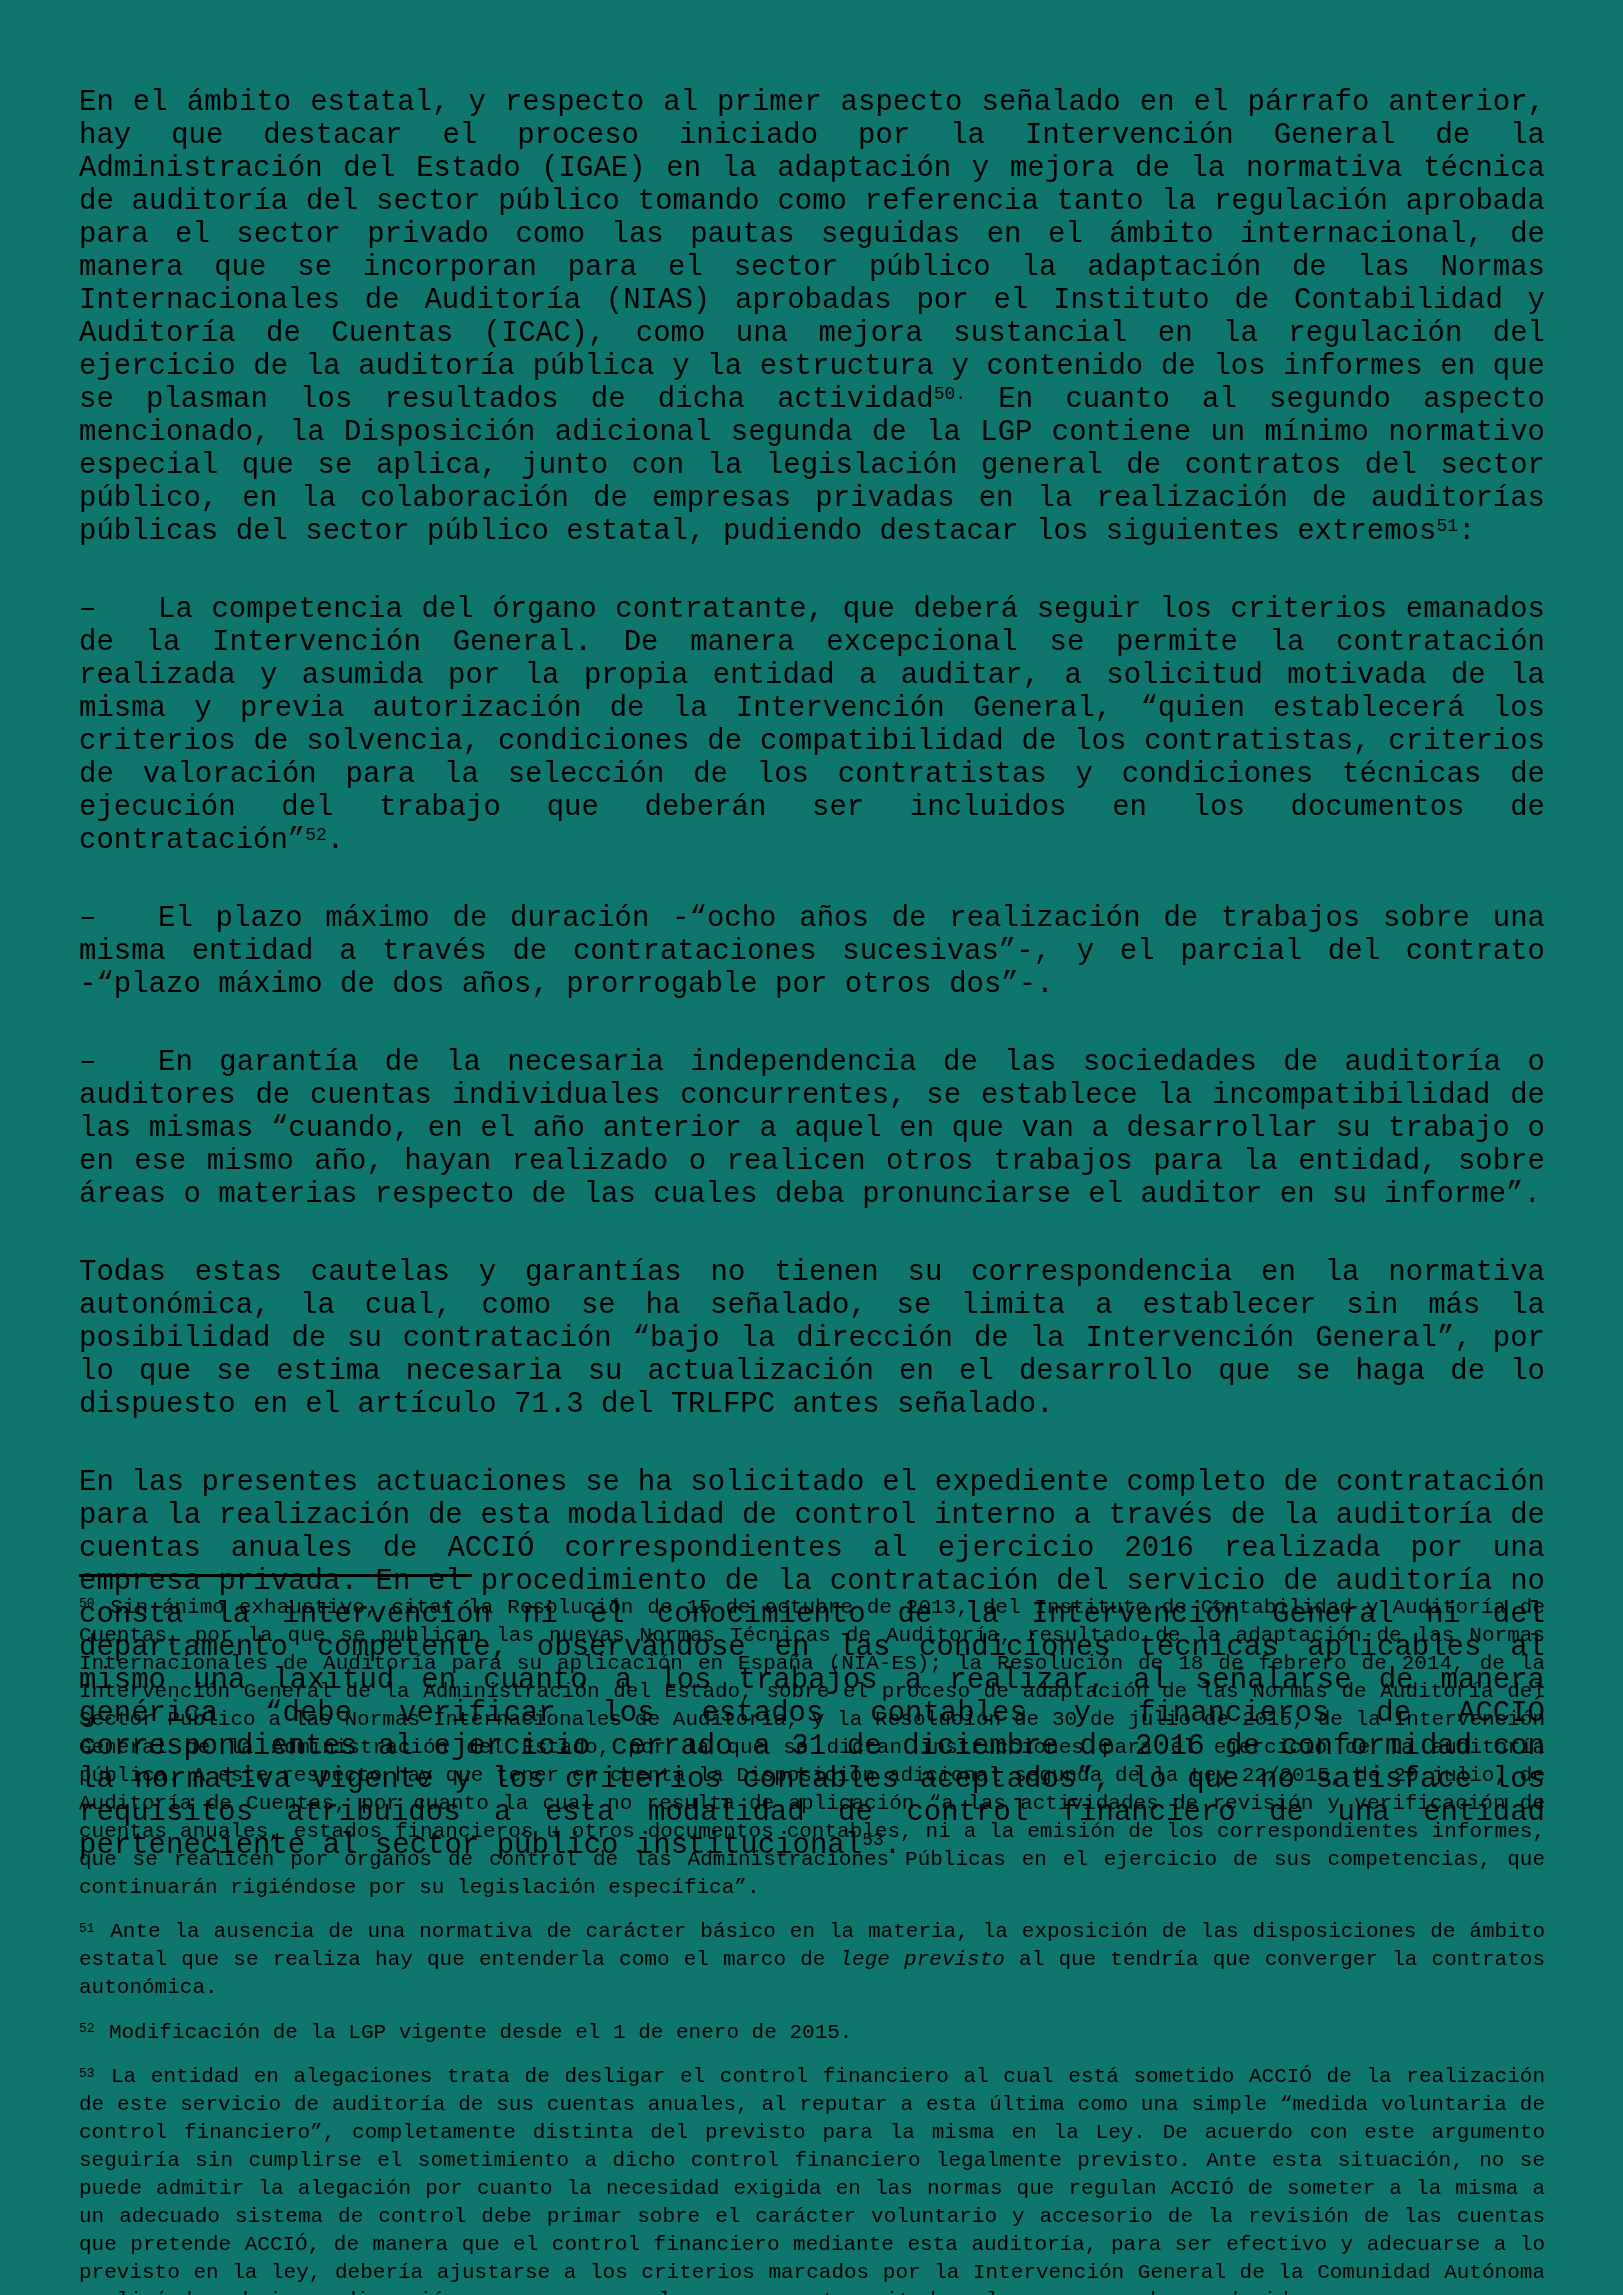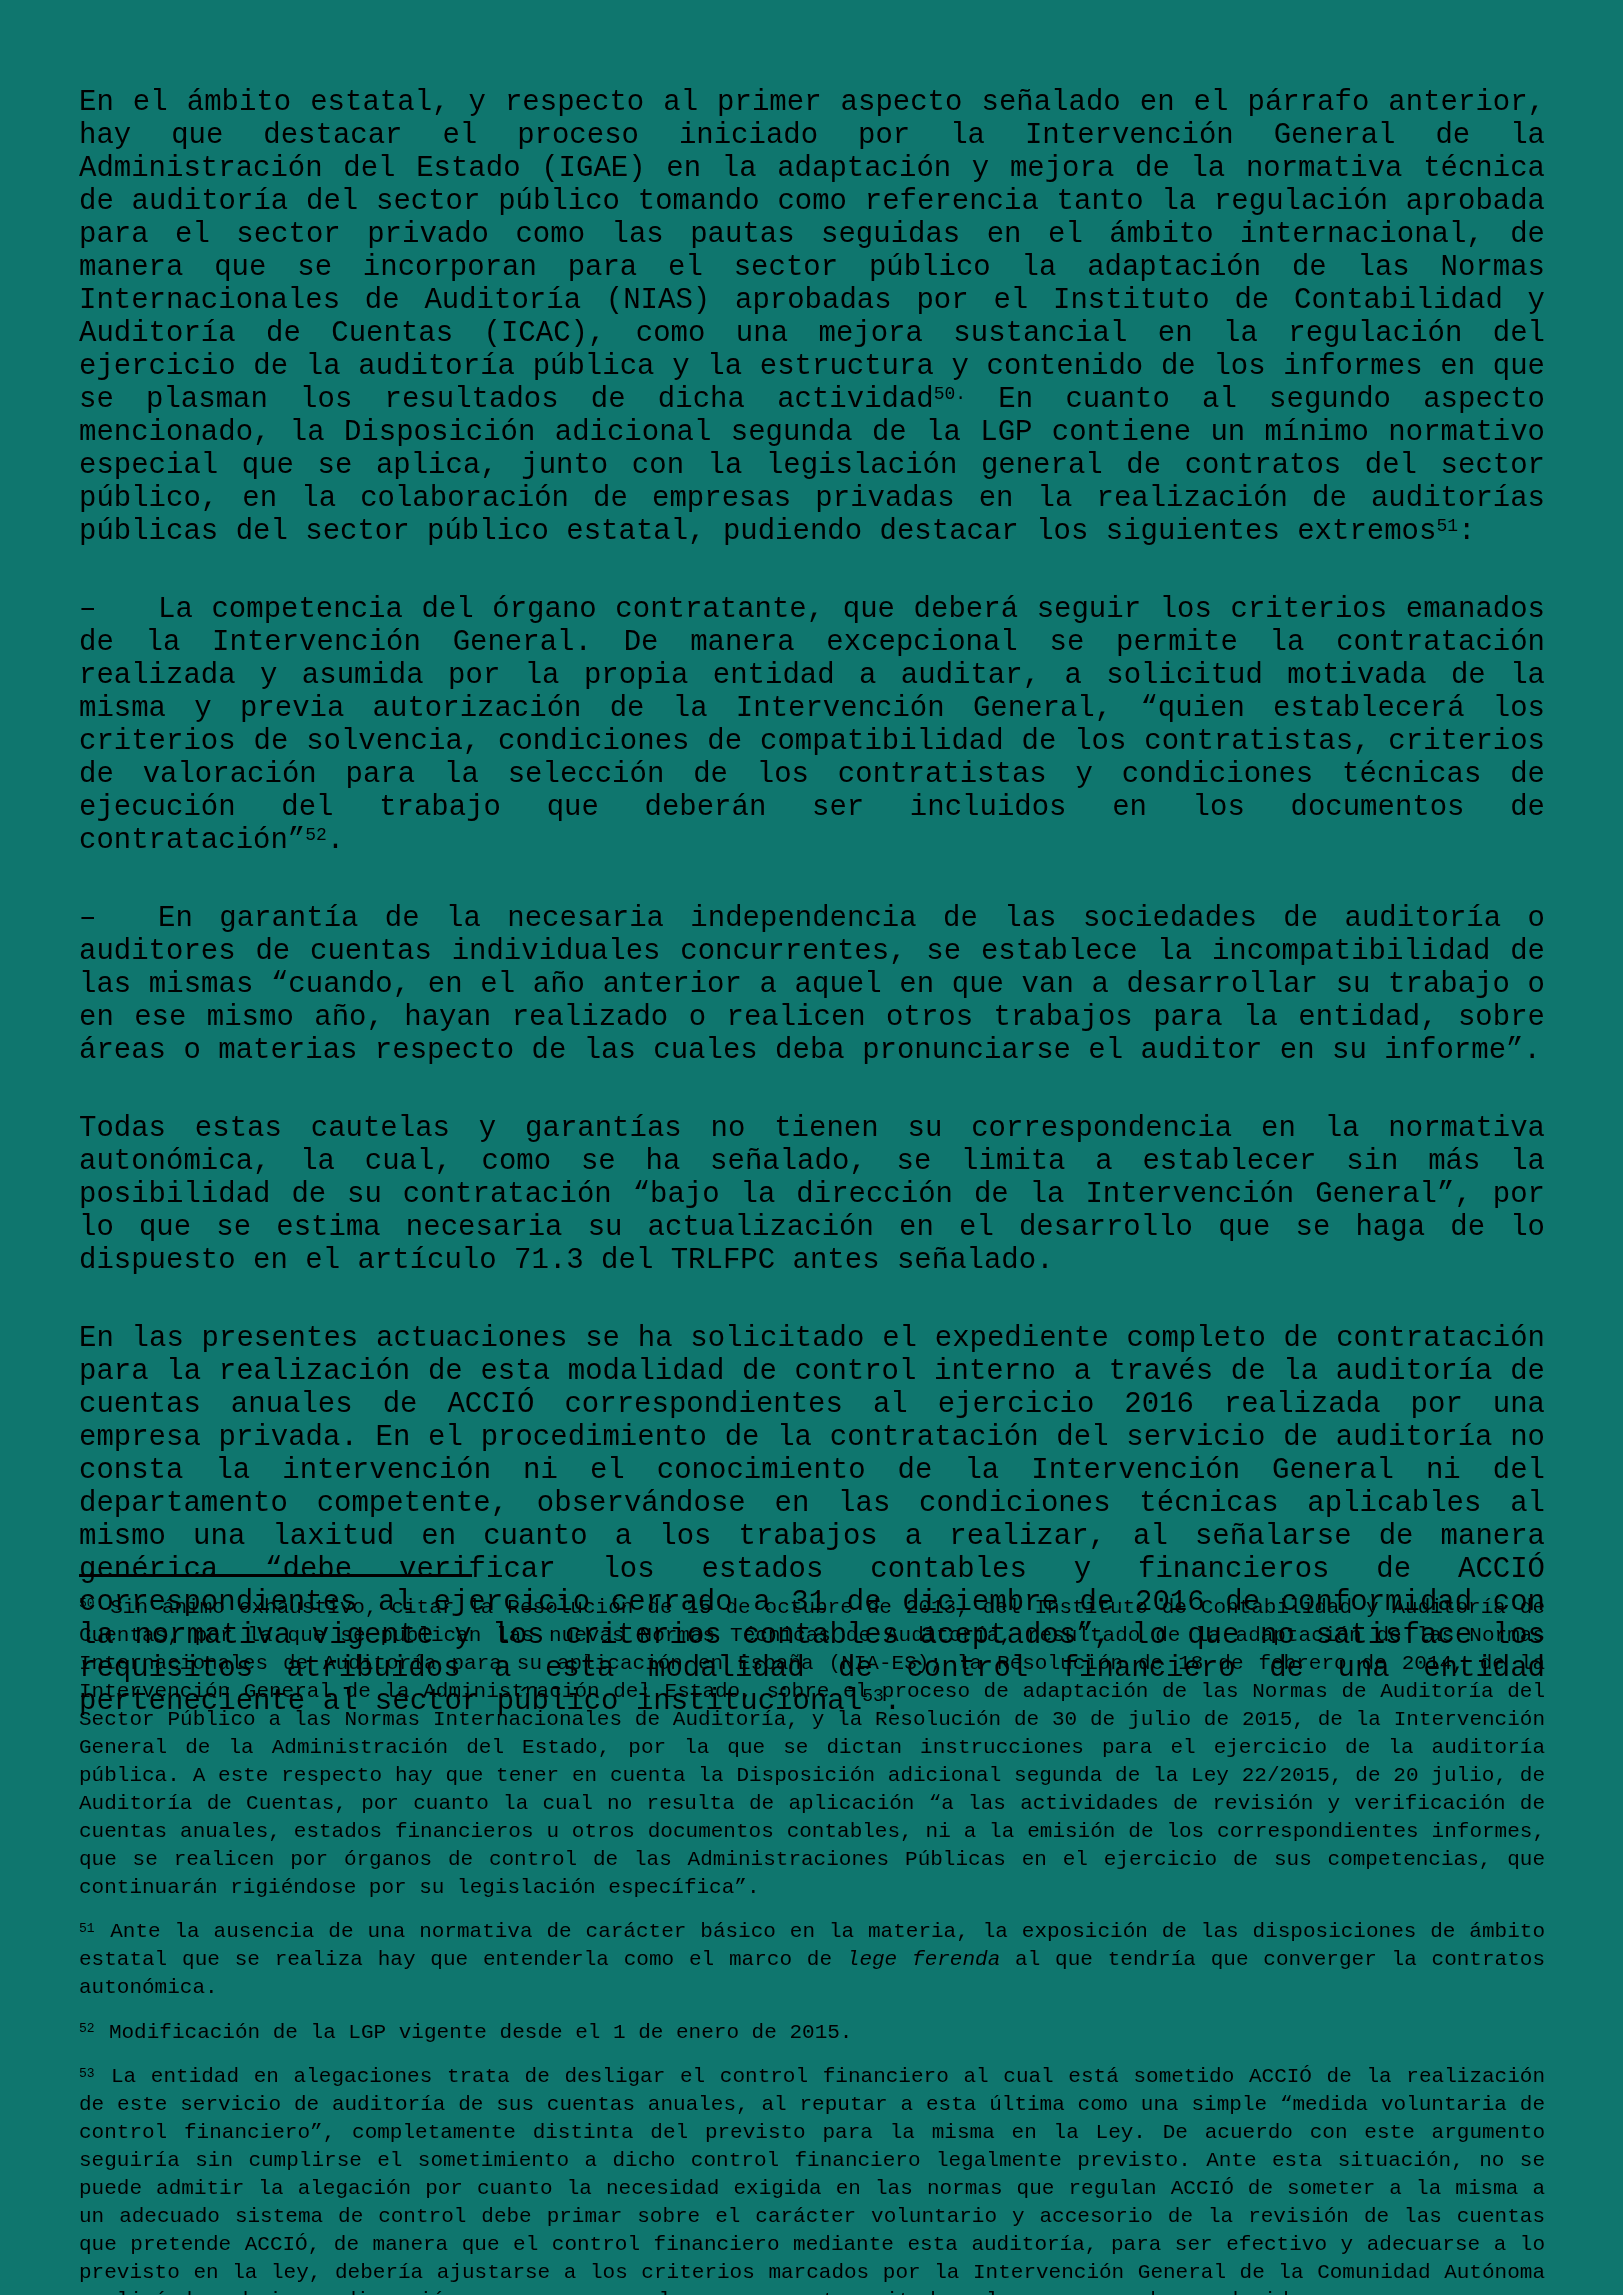--- a/index.html
+++ b/index.html
@@ -51,27 +51,28 @@
   .fn-marker { margin-right: 1.7px; }
   em { font-style: italic; }
 </style>
 </head>
 <body>
 
 <div class="page">
   <div class="body-text">
       <p class="para"><span>En el ámbito estatal, y respecto al primer aspecto señalado en el párrafo anterior, hay que destacar el proceso iniciado por la Intervención General de la Administración del Estado (IGAE) en la adaptación y mejora de la normativa técnica de auditoría del sector público tomando como referencia tanto la regulación aprobada para el sector privado como las pautas seguidas en el ámbito internacional, de manera que se incorporan para el sector público la adaptación de las Normas Internacionales de Auditoría (NIAS) aprobadas por el Instituto de Contabilidad y Auditoría de Cuentas (ICAC), como una mejora sustancial en la regulación del ejercicio de la auditoría pública y la estructura y contenido de los informes en que se plasman los resultados de dicha actividad</span><span class="sup">50.</span><span> En cuanto al segundo aspecto mencionado, la Disposición adicional segunda de la LGP contiene un mínimo normativo especial que se aplica, junto con la legislación general de contratos del sector público, en la colaboración de empresas privadas en la realización de auditorías públicas del sector público estatal, pudiendo destacar los siguientes extremos</span><span class="sup">51</span><span>:</span></p>
       <p class="para bullet"><span class="dash">–</span><span>La competencia del órgano contratante, que deberá seguir los criterios emanados de la Intervención General. De manera excepcional se permite la contratación realizada y asumida por la propia entidad a auditar, a solicitud motivada de la misma y previa autorización de la Intervención General, “quien establecerá los criterios de solvencia, condiciones de compatibilidad de los contratistas, criterios de valoración para la selección de los contratistas y condiciones técnicas de ejecución del trabajo que deberán ser incluidos en los documentos de contratación”</span><span class="sup">52</span><span>.</span></p>
+      <p class="para bullet"><span class="dash">–</span><span>El plazo máximo de duración -“ocho años de realización de trabajos sobre una misma entidad a través de contrataciones sucesivas”-, y el parcial del contrato -“plazo máximo de dos años, prorrogable por otros dos”-.</span></p>
       <p class="para bullet"><span class="dash">–</span><span>En garantía de la necesaria independencia de las sociedades de auditoría o auditores de cuentas individuales concurrentes, se establece la incompatibilidad de las mismas “cuando, en el año anterior a aquel en que van a desarrollar su trabajo o en ese mismo año, hayan realizado o realicen otros trabajos para la entidad, sobre áreas o materias respecto de las cuales deba pronunciarse el auditor en su informe”.</span></p>
       <p class="para"><span>Todas estas cautelas y garantías no tienen su correspondencia en la normativa autonómica, la cual, como se ha señalado, se limita a establecer sin más la posibilidad de su contratación “bajo la dirección de la Intervención General”, por lo que se estima necesaria su actualización en el desarrollo que se haga de lo dispuesto en el artículo 71.3 del TRLFPC antes señalado.</span></p>
       <p class="para"><span>En las presentes actuaciones se ha solicitado el expediente completo de contratación para la realización de esta modalidad de control interno a través de la auditoría de cuentas anuales de ACCIÓ correspondientes al ejercicio 2016 realizada por una empresa privada. En el procedimiento de la contratación del servicio de auditoría no consta la intervención ni el conocimiento de la Intervención General ni del departamento competente, observándose en las condiciones técnicas aplicables al mismo una laxitud en cuanto a los trabajos a realizar, al señalarse de manera genérica “debe verificar los estados contables y financieros de ACCIÓ correspondientes al ejercicio cerrado a 31 de diciembre de 2016 de conformidad con la normativa vigente y los criterios contables aceptados”, lo que no satisface los requisitos atribuidos a esta modalidad de control financiero de una entidad perteneciente al sector público institucional</span><span class="sup">53</span><span>.</span></p>
     </div>
   <div class="footnotes-area">
     <div class="fn-rule"></div>
     <div>
         <p class="footnote"><span class="sup fn-marker">50</span><span> Sin ánimo exhaustivo, citar la Resolución de 15 de octubre de 2013, del Instituto de Contabilidad y Auditoría de Cuentas, por la que se publican las nuevas Normas Técnicas de Auditoría, resultado de la adaptación de las Normas Internacionales de Auditoría para su aplicación en España (NIA-ES); la Resolución de 18 de febrero de 2014, de la Intervención General de la Administración del Estado, sobre el proceso de adaptación de las Normas de Auditoría del Sector Público a las Normas Internacionales de Auditoría, y la Resolución de 30 de julio de 2015, de la Intervención General de la Administración del Estado, por la que se dictan instrucciones para el ejercicio de la auditoría pública. A este respecto hay que tener en cuenta la Disposición adicional segunda de la Ley 22/2015, de 20 julio, de Auditoría de Cuentas, por cuanto la cual no resulta de aplicación “a las actividades de revisión y verificación de cuentas anuales, estados financieros u otros documentos contables, ni a la emisión de los correspondientes informes, que se realicen por órganos de control de las Administraciones Públicas en el ejercicio de sus competencias, que continuarán rigiéndose por su legislación específica”.</span></p>
-        <p class="footnote"><span class="sup fn-marker">51</span><span> Ante la ausencia de una normativa de carácter básico en la materia, la exposición de las disposiciones de ámbito estatal que se realiza hay que entenderla como el marco de </span><em>lege ferenda</em><span> al que tendría que converger la contratos autonómica.</span></p>
+        <p class="footnote"><span class="sup fn-marker">51</span><span> Ante la ausencia de una normativa de carácter básico en la materia, la exposición de las disposiciones de ámbito estatal que se realiza hay que entenderla como el marco de </span><em>lege previsto</em><span> al que tendría que converger la contratos autonómica.</span></p>
         <p class="footnote"><span class="sup fn-marker">52</span><span> Modificación de la LGP vigente desde el 1 de enero de 2015.</span></p>
         <p class="footnote"><span class="sup fn-marker">53</span><span> La entidad en alegaciones trata de desligar el control financiero al cual está sometido ACCIÓ de la realización de este servicio de auditoría de sus cuentas anuales, al reputar a esta última como una simple “medida voluntaria de control financiero”, completamente distinta del previsto para la misma en la Ley. De acuerdo con este argumento seguiría sin cumplirse el sometimiento a dicho control financiero legalmente previsto. Ante esta situación, no se puede admitir la alegación por cuanto la necesidad exigida en las normas que regulan ACCIÓ de someter a la misma a un adecuado sistema de control debe primar sobre el carácter voluntario y accesorio de la revisión de las cuentas que pretende ACCIÓ, de manera que el control financiero mediante esta auditoría, para ser efectivo y adecuarse a lo previsto en la ley, debería ajustarse a los criterios marcados por la Intervención General de la Comunidad Autónoma realizándose bajo su dirección, como expresan las normas antes citadas, lo que no se ha producido.</span></p>
       </div>
   </div>
 </div>
 
 
 </body></html>

